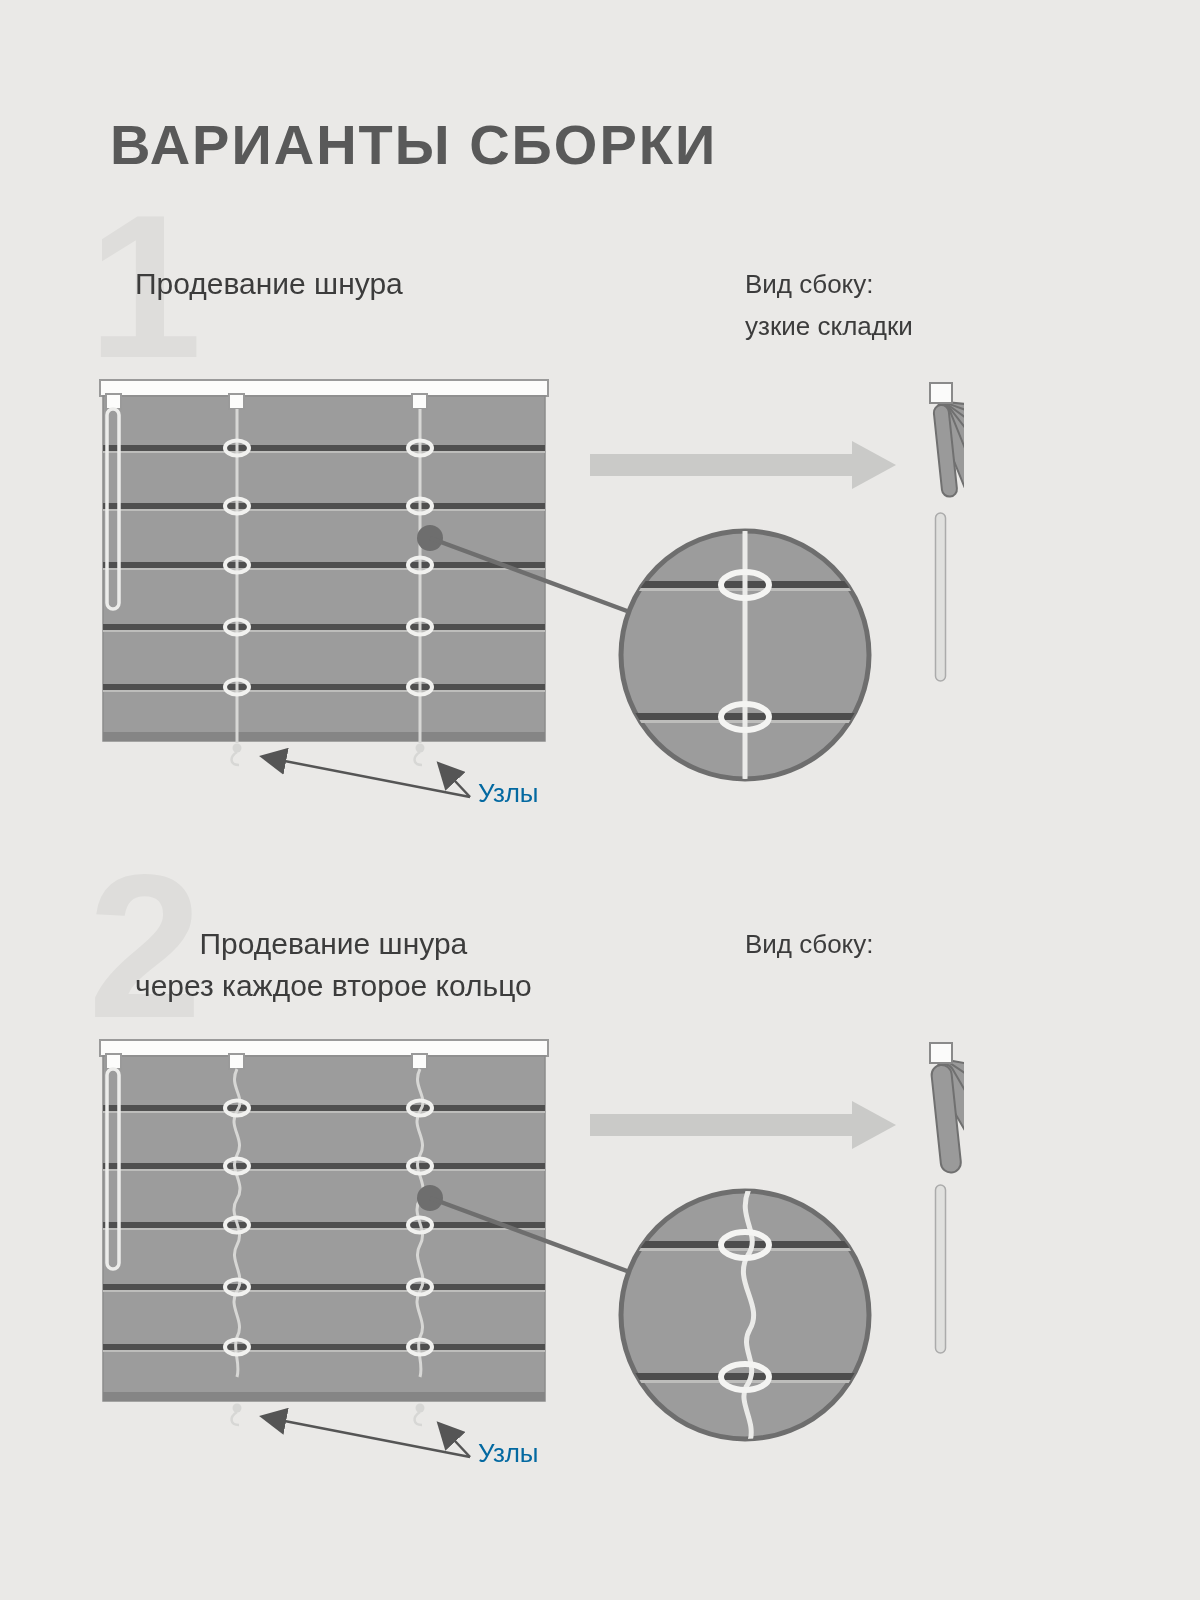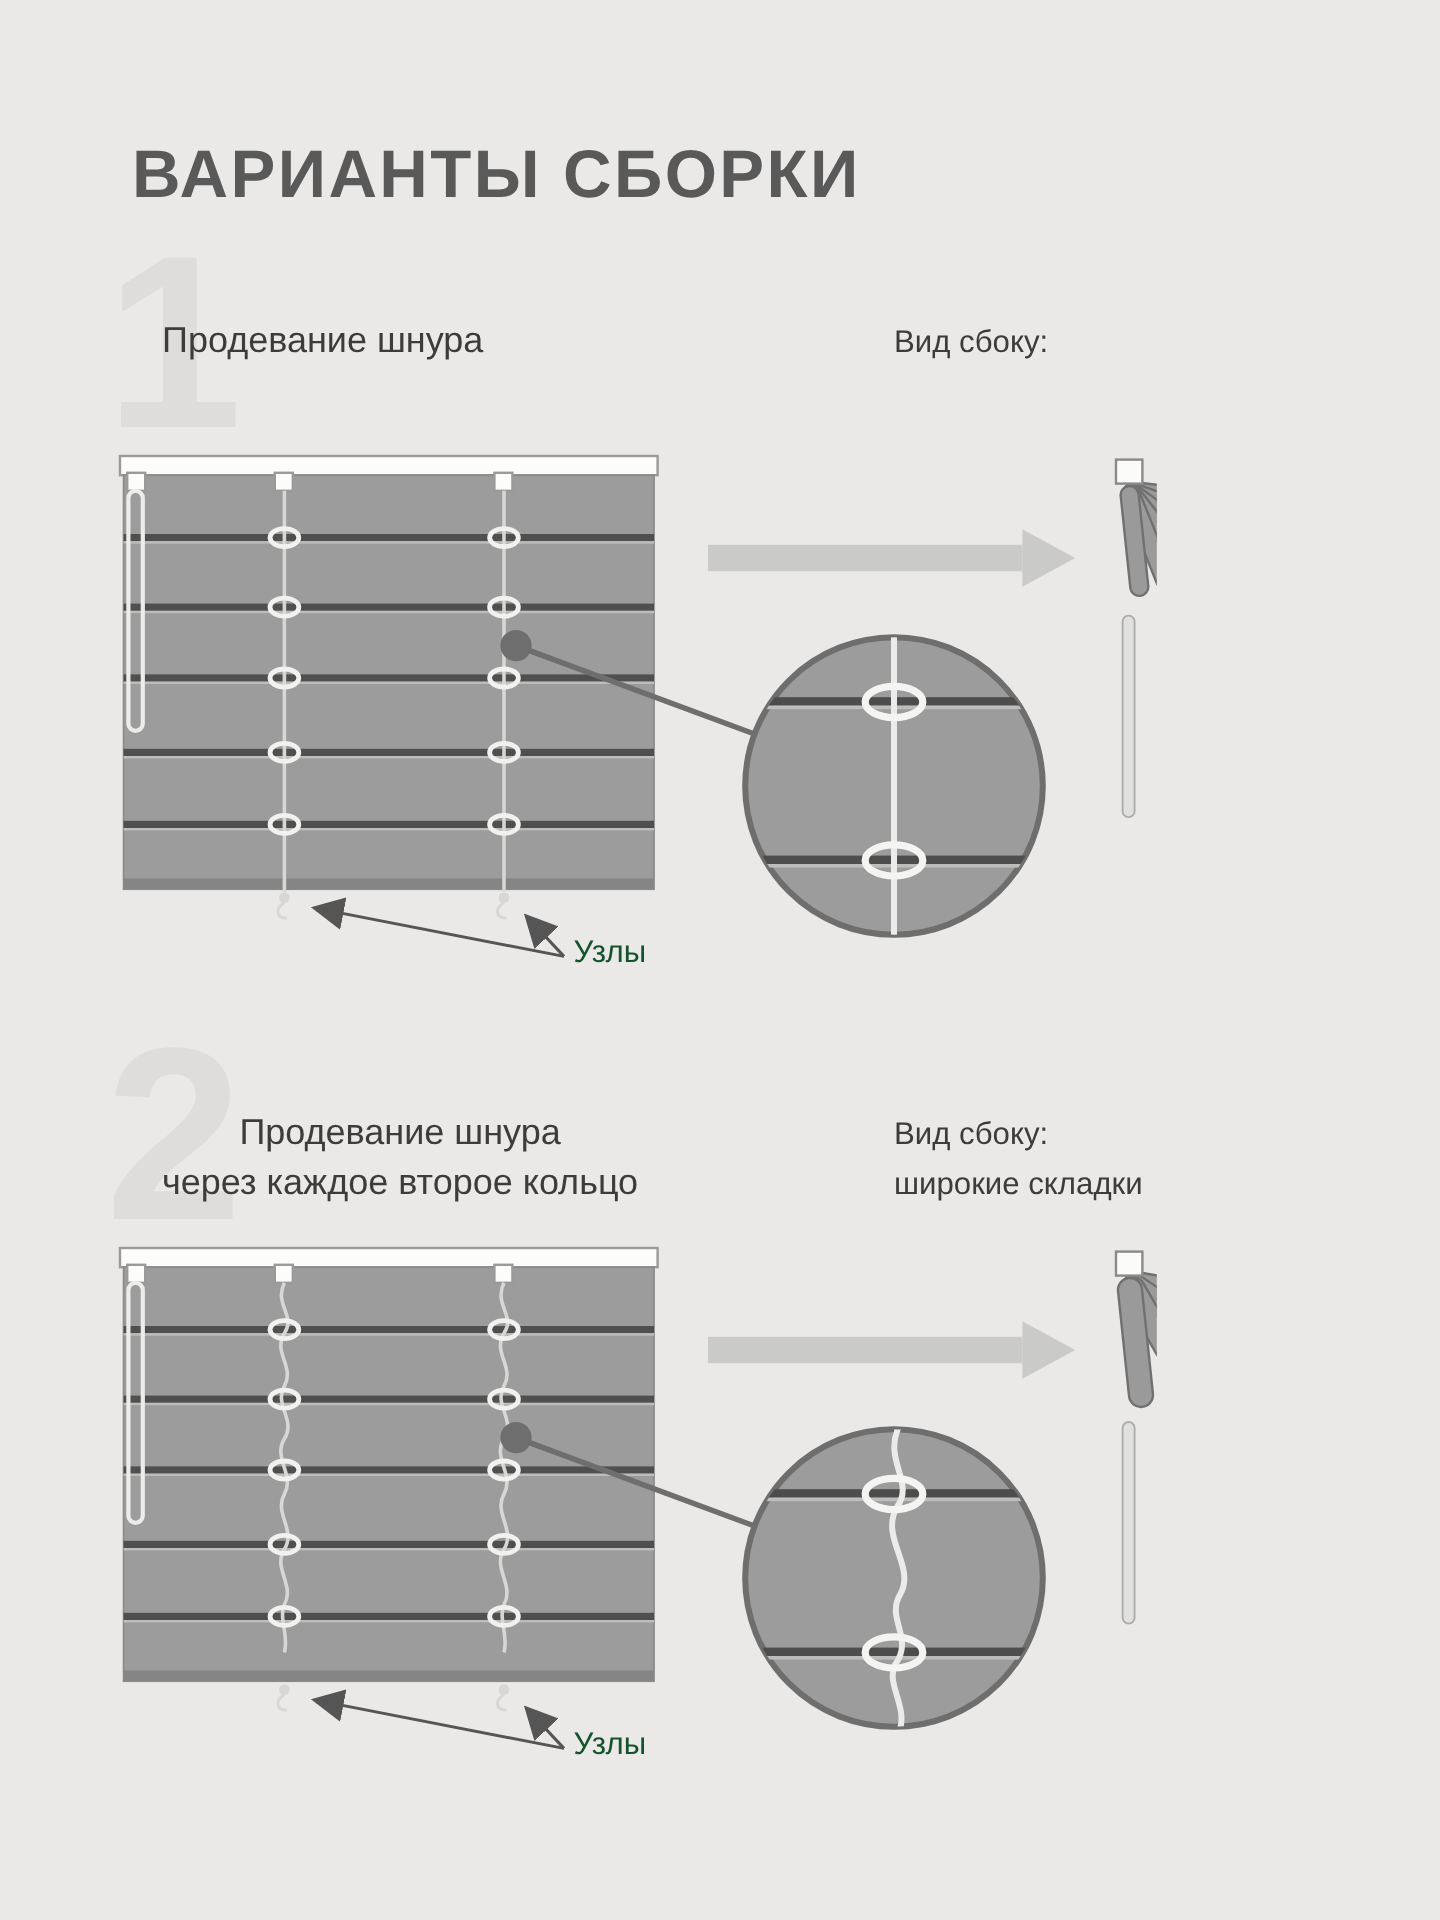--- a/index.html
+++ b/index.html
@@ -30,21 +30,21 @@
     position:absolute;left:135px;top:68px;z-index:2;
     font-size:30px;color:#3c3c3c;line-height:42px;text-align:center;
   }
   .side-label{
     position:absolute;left:745px;top:68px;z-index:2;
     font-size:26px;color:#3c3c3c;line-height:42px;
   }
   .heading span,.side-label span{display:block;}
   .knots-label{
     position:absolute;left:478px;top:583px;z-index:2;
-    font-size:26px;color:#14532d;
+    font-size:26px;color:#0369a1;
   }
   .section-svg{
     position:absolute;left:0;top:0;z-index:1;
   }
 </style>
 </head>
 <body>
 
 <div class="page">
 
@@ -52,20 +52,21 @@
 
   <div class="section section-1">
     <div class="ghost-number">1</div>
 
     <div class="heading">
       <span>Продевание шнура</span>
     </div>
 
     <div class="side-label">
       <span>Вид сбоку:</span>
+      <span>узкие складки</span>
     </div>
 
     <div class="knots-label">Узлы</div>
 
     <svg class="section-svg" width="1200" height="665" viewBox="0 0 1200 665">
       <defs>
         <marker id="ah-s1" markerWidth="11" markerHeight="11" refX="9" refY="5.5" orient="auto">
           <path d="M0,0 L11,5.5 L0,11 z" fill="#555"></path>
         </marker>
         <clipPath id="zoom-s1">
@@ -186,21 +187,20 @@
   <div class="section section-2">
     <div class="ghost-number">2</div>
 
     <div class="heading">
       <span>Продевание шнура</span>
       <span>через каждое второе кольцо</span>
     </div>
 
     <div class="side-label">
       <span>Вид сбоку:</span>
-      <span>широкие складки</span>
     </div>
 
     <div class="knots-label">Узлы</div>
 
     <svg class="section-svg" width="1200" height="720" viewBox="0 0 1200 720">
       <defs>
         <marker id="ah-s2" markerWidth="11" markerHeight="11" refX="9" refY="5.5" orient="auto">
           <path d="M0,0 L11,5.5 L0,11 z" fill="#555"></path>
         </marker>
         <clipPath id="zoom-s2">

